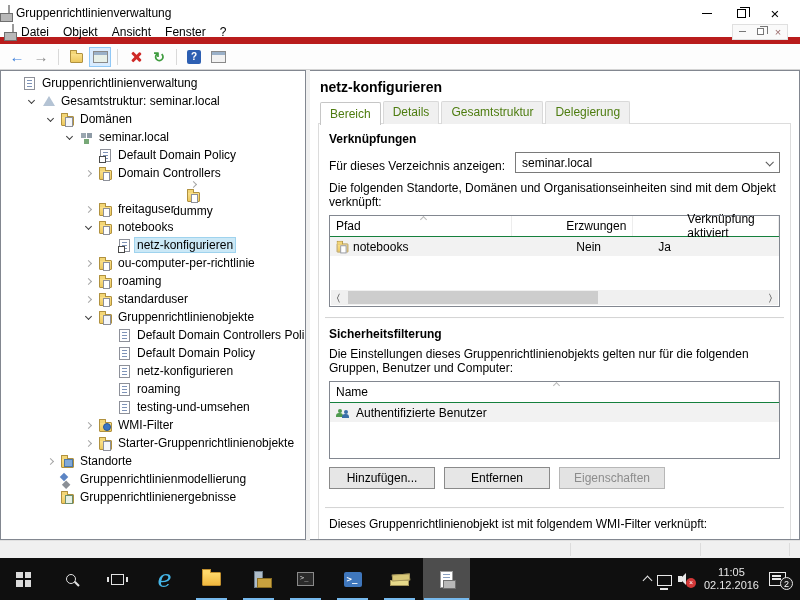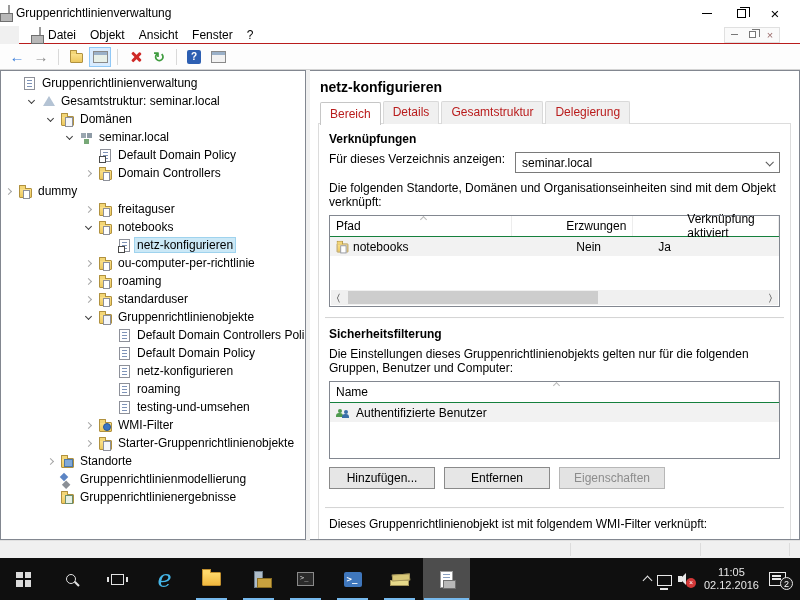--- a/index.html
+++ b/index.html
@@ -10,21 +10,21 @@
   
   .titlebar { height:26px; background:#fff; display:flex; align-items:center; padding:0 8px; }
   .titlebar .t-title { margin-left:6px; font-size:12px; }
   .titlebar .spacer { flex:1; }
   .winbtn { width:34px; height:24px; display:flex; align-items:center; justify-content:center; }
   .minbar { width:10px; height:1px; background:#000; }
   .restore { width:9px; height:9px; border:1px solid #000; position:relative; background:#fff; }
   .restore::before { content:""; position:absolute; left:2px; top:-3px; width:9px; height:9px; border:1px solid #000; border-left:none; border-bottom:none; }
   .closex { font-size:15px; line-height:15px; }
 
-  .menubar { height:18px; background:#fff; display:flex; align-items:center; padding:0 20px; border-bottom:1px solid #b91c1c;margin-left:19px; }
+  .menubar { height:18px; background:#fff; display:flex; align-items:center; padding:0 12px; border-bottom:7px solid #b91c1c; }
   .menubar .menu-item { padding:1px 7px; }
   .menubar .spacer { flex:1; }
   .childbtns { display:flex; border:1px solid #e0e0e0; background:#fafafa; }
   .childbtn { width:18px; height:14px; display:flex; align-items:center; justify-content:center; color:#777; }
   .childbtn .minbar { width:7px; background:#777; }
   .childbtn .restore { width:7px; height:7px; border-color:#777; }
   .childbtn .restore::before { width:7px; height:7px; left:2px; top:-3px; border-color:#777; }
   .childbtn.cx { font-size:11px; color:#9b6b6b; }
 
   .toolbar { height:26px; background:#fdfdfd; border-bottom:1px solid #d4d4d4; display:flex; align-items:center; padding:0 6px; gap:2px; }
@@ -68,26 +68,26 @@
   .page::before { content:""; position:absolute; left:2px; top:2px; right:2px; height:8px;
       background:repeating-linear-gradient(#7e93b8 0, #7e93b8 1px, transparent 1px, transparent 3px); }
   .page.link::after { content:""; position:absolute; left:-2px; bottom:-2px; width:5px; height:5px; background:#fff; border:1px solid #4a4a4a; }
   .tri { width:0; height:0; border-left:6px solid transparent; border-right:6px solid transparent; border-bottom:10px solid #b4c3d4; }
   .blk { width:5px; height:5px; background:#9aa7b0; box-shadow:6px 0 0 #8e9ba6, 3px 6px 0 #77a877; margin:-4px 6px 0 0; }
   .mdl { width:6px; height:6px; background:#5b84c4; transform:rotate(45deg); box-shadow:7px 4px 0 #8a8f96; margin:-5px 7px 0 0; }
 
   
   .pane-title { font-size:14px; font-weight:bold; padding:2px 0 6px 2px; }
   .tabs { display:flex; padding-left:2px; position:relative; z-index:2; }
-  .tab { padding:3px 9px 4px 9px; border:1px solid #d9d9d9; border-bottom:none; background:#f0f0f0; margin-right:2px; font-size:12px; color:#b91c1c; border-radius:2px 2px 0 0; }
+  .tab { padding:3px 9px 4px 9px; border:1px solid #d9d9d9; border-bottom:none; background:#f0f0f0; margin-right:2px; font-size:12px; color:#4d7c0f; border-radius:2px 2px 0 0; }
   .tab.active { background:#fff; position:relative; top:1px; padding-top:4px; border-color:#c6c6c6; }
   .tabbox { flex:1; border:1px solid #dcdcdc; margin-top:-1px; background:#fff; padding:8px 10px 6px 10px; display:flex; flex-direction:column; }
   .sect-h { font-weight:bold; font-size:12px; margin-bottom:6px; }
   .divider { border-top:1px solid #d5d5d5; border-bottom:1px solid #fdfdfd; margin:10px -4px 8px -4px; }
-  .formrow { display:flex; align-items:flex-start; margin-bottom:8px; }
+  .formrow { display:flex; align-items:flex-end; margin-bottom:8px; }
   .desc { margin-bottom:6px; line-height:14px; }
 
   .combo { height:21px; background:#fff; border:1px solid #7a7a7a; display:flex; align-items:center; padding-left:6px; position:relative; flex:1; }
   .combo .cchev { position:absolute; right:7px; top:7px; width:6px; height:6px; border-right:1.4px solid #5a5a5a; border-bottom:1.4px solid #5a5a5a; transform:rotate(45deg) translateY(-1px); }
 
   .lv { border:1px solid #828790; background:#fff; position:relative; }
   .lv-head { display:flex; border-bottom:1px solid #15803d; height:21px; align-items:center; position:relative;gap:48px; }
   .lv-head .hc { height:100%; display:flex; align-items:center; padding:0 6px; border-right:1px solid #ededed; position:relative; }
   .sortcaret { position:absolute; top:1px; left:50%; width:5px; height:5px; border-left:1.2px solid #b9b9b9; border-top:1.2px solid #b9b9b9; transform:rotate(45deg); }
   .lv-row { display:flex; height:19px; align-items:center; background:#f2f2f2; }
@@ -265,21 +265,21 @@
         </div>
         <div class="trow" style="padding-left: 80px;">
           <span class="exp">
             <span class="chev"></span>
           </span>
           <span class="ti">
             <span class="fold ou"></span>
           </span>
           <span class="tl">Domain Controllers</span>
         </div>
-        <div class="trow" style="">
+        <div class="trow" style="padding-left: 80px; flex-direction: column;">
           <span class="exp">
             <span class="chev"></span>
           </span>
           <span class="ti">
             <span class="fold ou"></span>
           </span>
           <span class="tl">dummy</span>
         </div>
         <div class="trow" style="padding-left: 80px;">
           <span class="exp">

